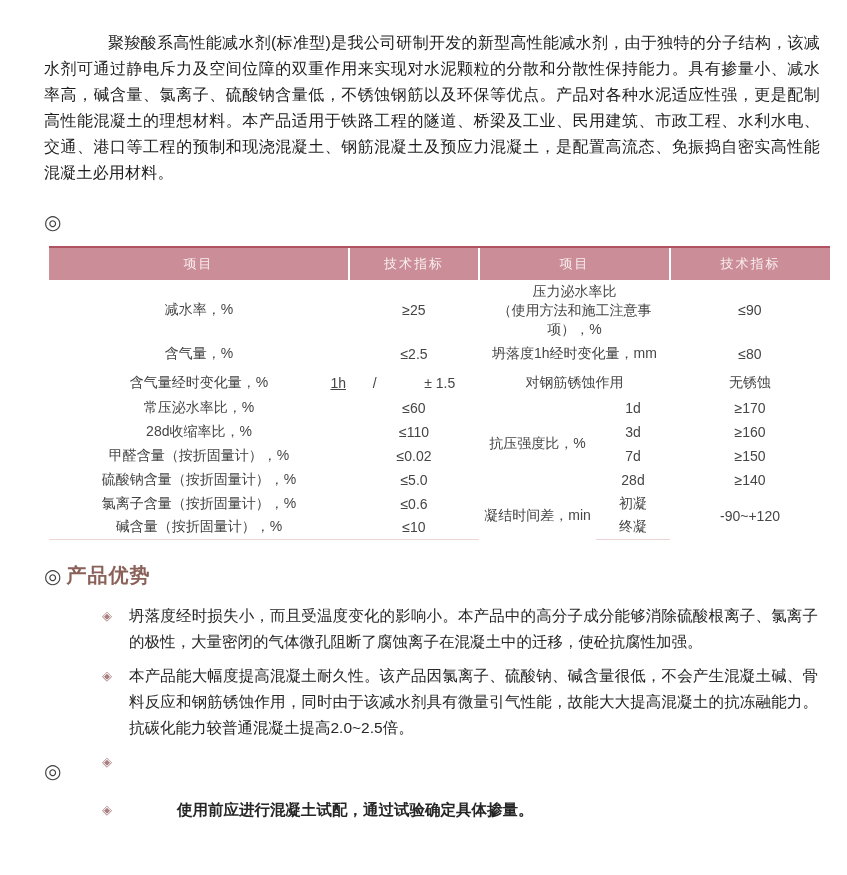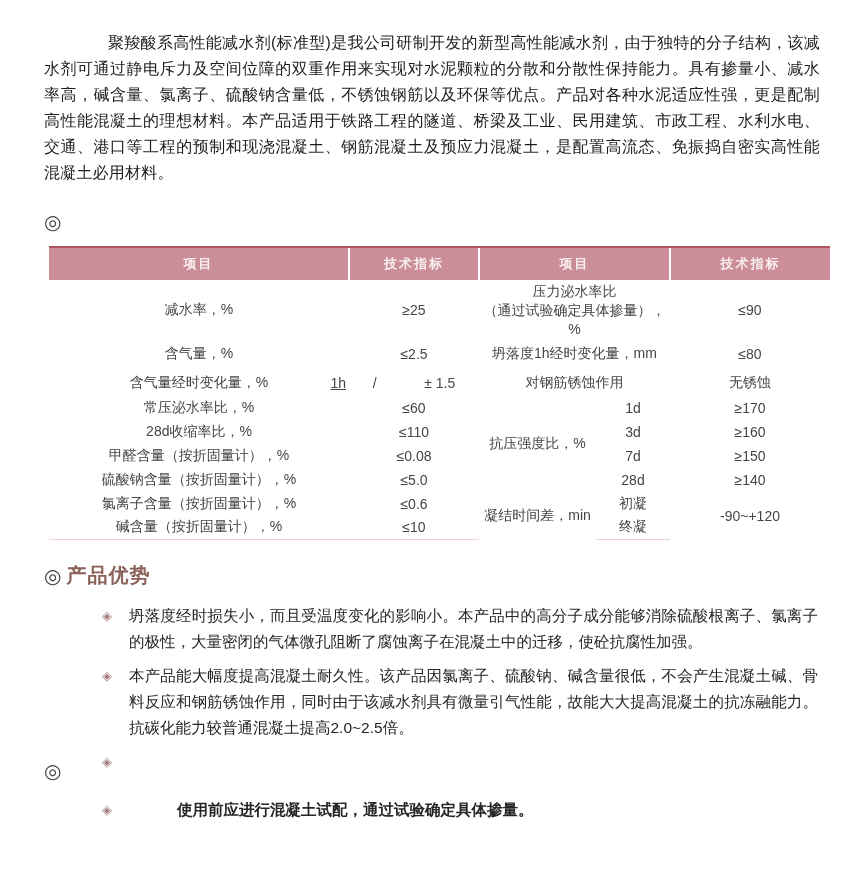--- a/index.html
+++ b/index.html
@@ -49,21 +49,21 @@
     color:#454545;
   }
   table.spec col.c1{width:300px;}
   table.spec col.c2{width:130px;}
   table.spec col.c3{width:117px;}
   table.spec col.c4{width:74px;}
   table.spec col.c5{width:160px;}
   table.spec th{
     background:#cb8d97;
     color:#f9eff0;
-    font-weight:bold;
+    font-weight:normal;
     font-size:13px;
     height:30px;
     border-top:2px solid #b0525f;
     border-left:2px solid #ffffff;
     border-bottom:2px solid #ffffff;
     letter-spacing:2px;
   }
   table.spec th:first-child{border-left:none;}
   table.spec td{
     text-align:center;
@@ -128,21 +128,21 @@
       <th>技术指标</th>
       <th colspan="2">项目</th>
       <th>技术指标</th>
     </tr>
     <tr class="rowA">
       <td>减水率，%</td>
       <td>≥25</td>
       <td colspan="2">
         <span class="two-line">
           <span style="display:block">压力泌水率比</span>
-          <span style="display:block">（通过试验确定具体掺量），%</span>
+          <span style="display:block">（使用方法和施工注意事项），%</span>
         </span>
       </td>
       <td>≤90</td>
     </tr>
     <tr class="rowB">
       <td>含气量，%</td>
       <td>≤2.5</td>
       <td colspan="2">坍落度1h经时变化量，mm</td>
       <td>≤80</td>
     </tr>
@@ -170,21 +170,21 @@
       <td>≥170</td>
     </tr>
     <tr class="rowD">
       <td>28d收缩率比，%</td>
       <td>≤110</td>
       <td>3d</td>
       <td>≥160</td>
     </tr>
     <tr class="rowD">
       <td>甲醛含量（按折固量计），%</td>
-      <td>≤0.08</td>
+      <td>≤0.02</td>
       <td>7d</td>
       <td>≥150</td>
     </tr>
     <tr class="rowD">
       <td>硫酸钠含量（按折固量计），%</td>
       <td>≤5.0</td>
       <td>28d</td>
       <td>≥140</td>
     </tr>
     <tr class="rowE">

